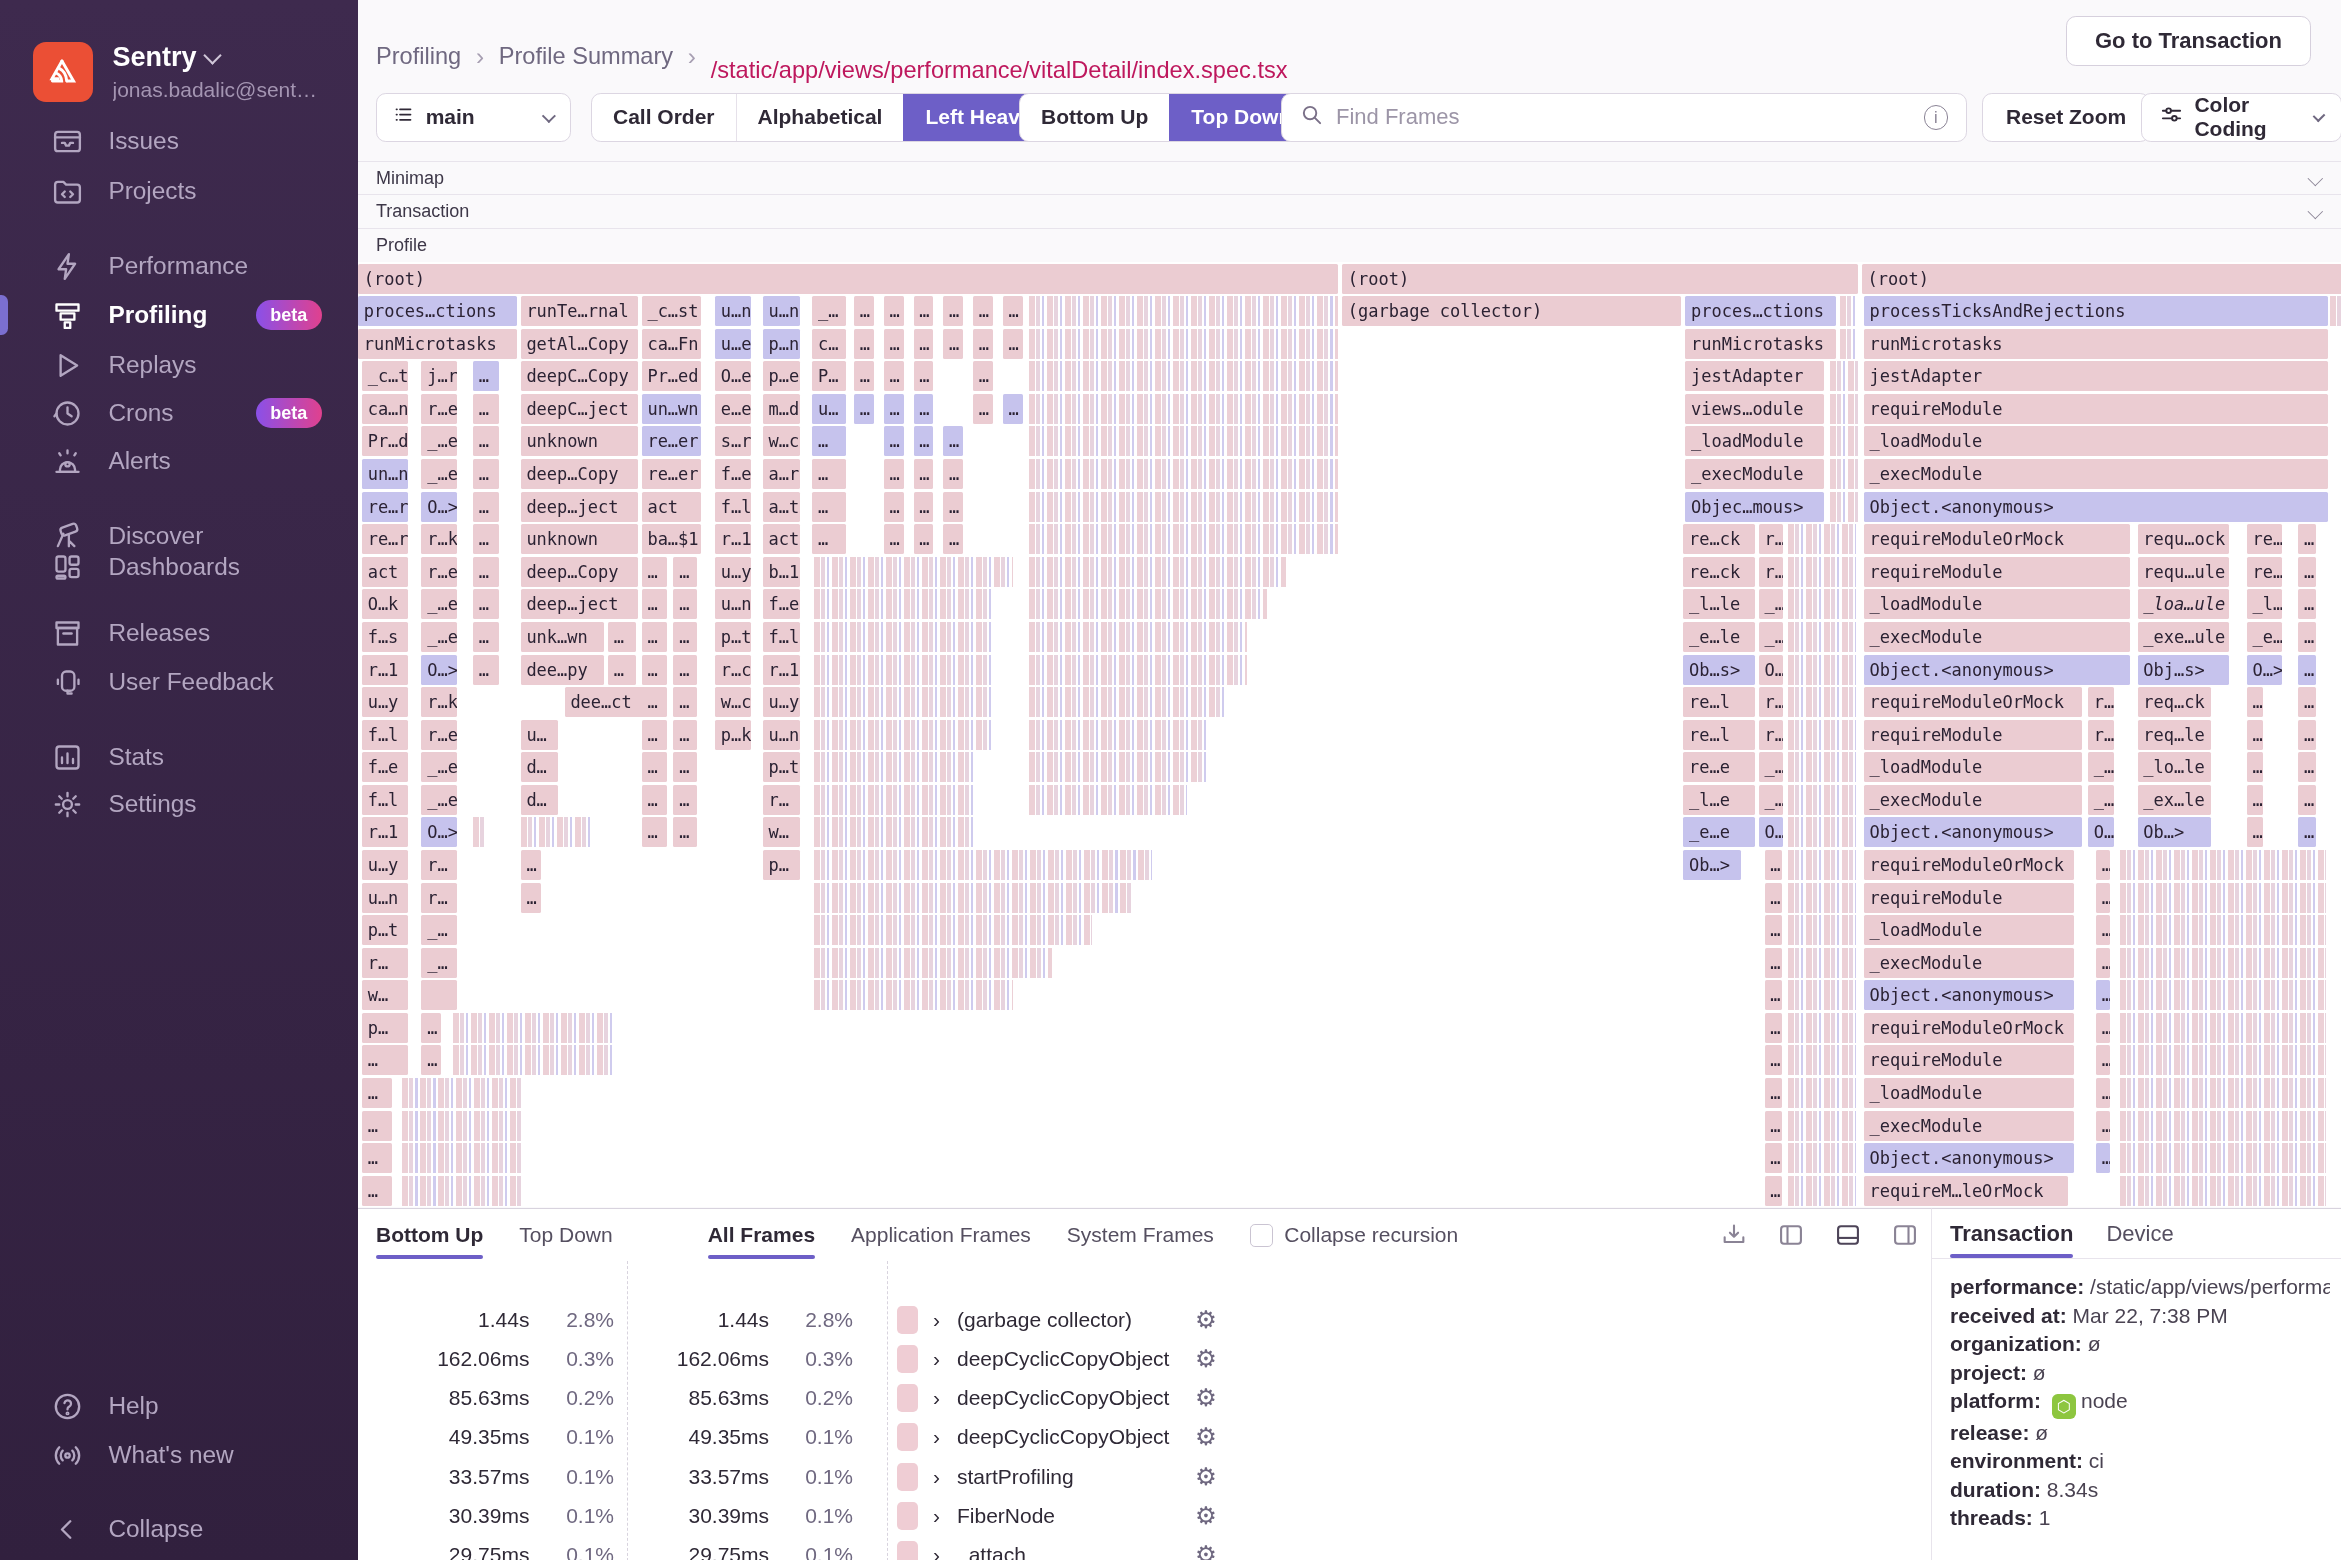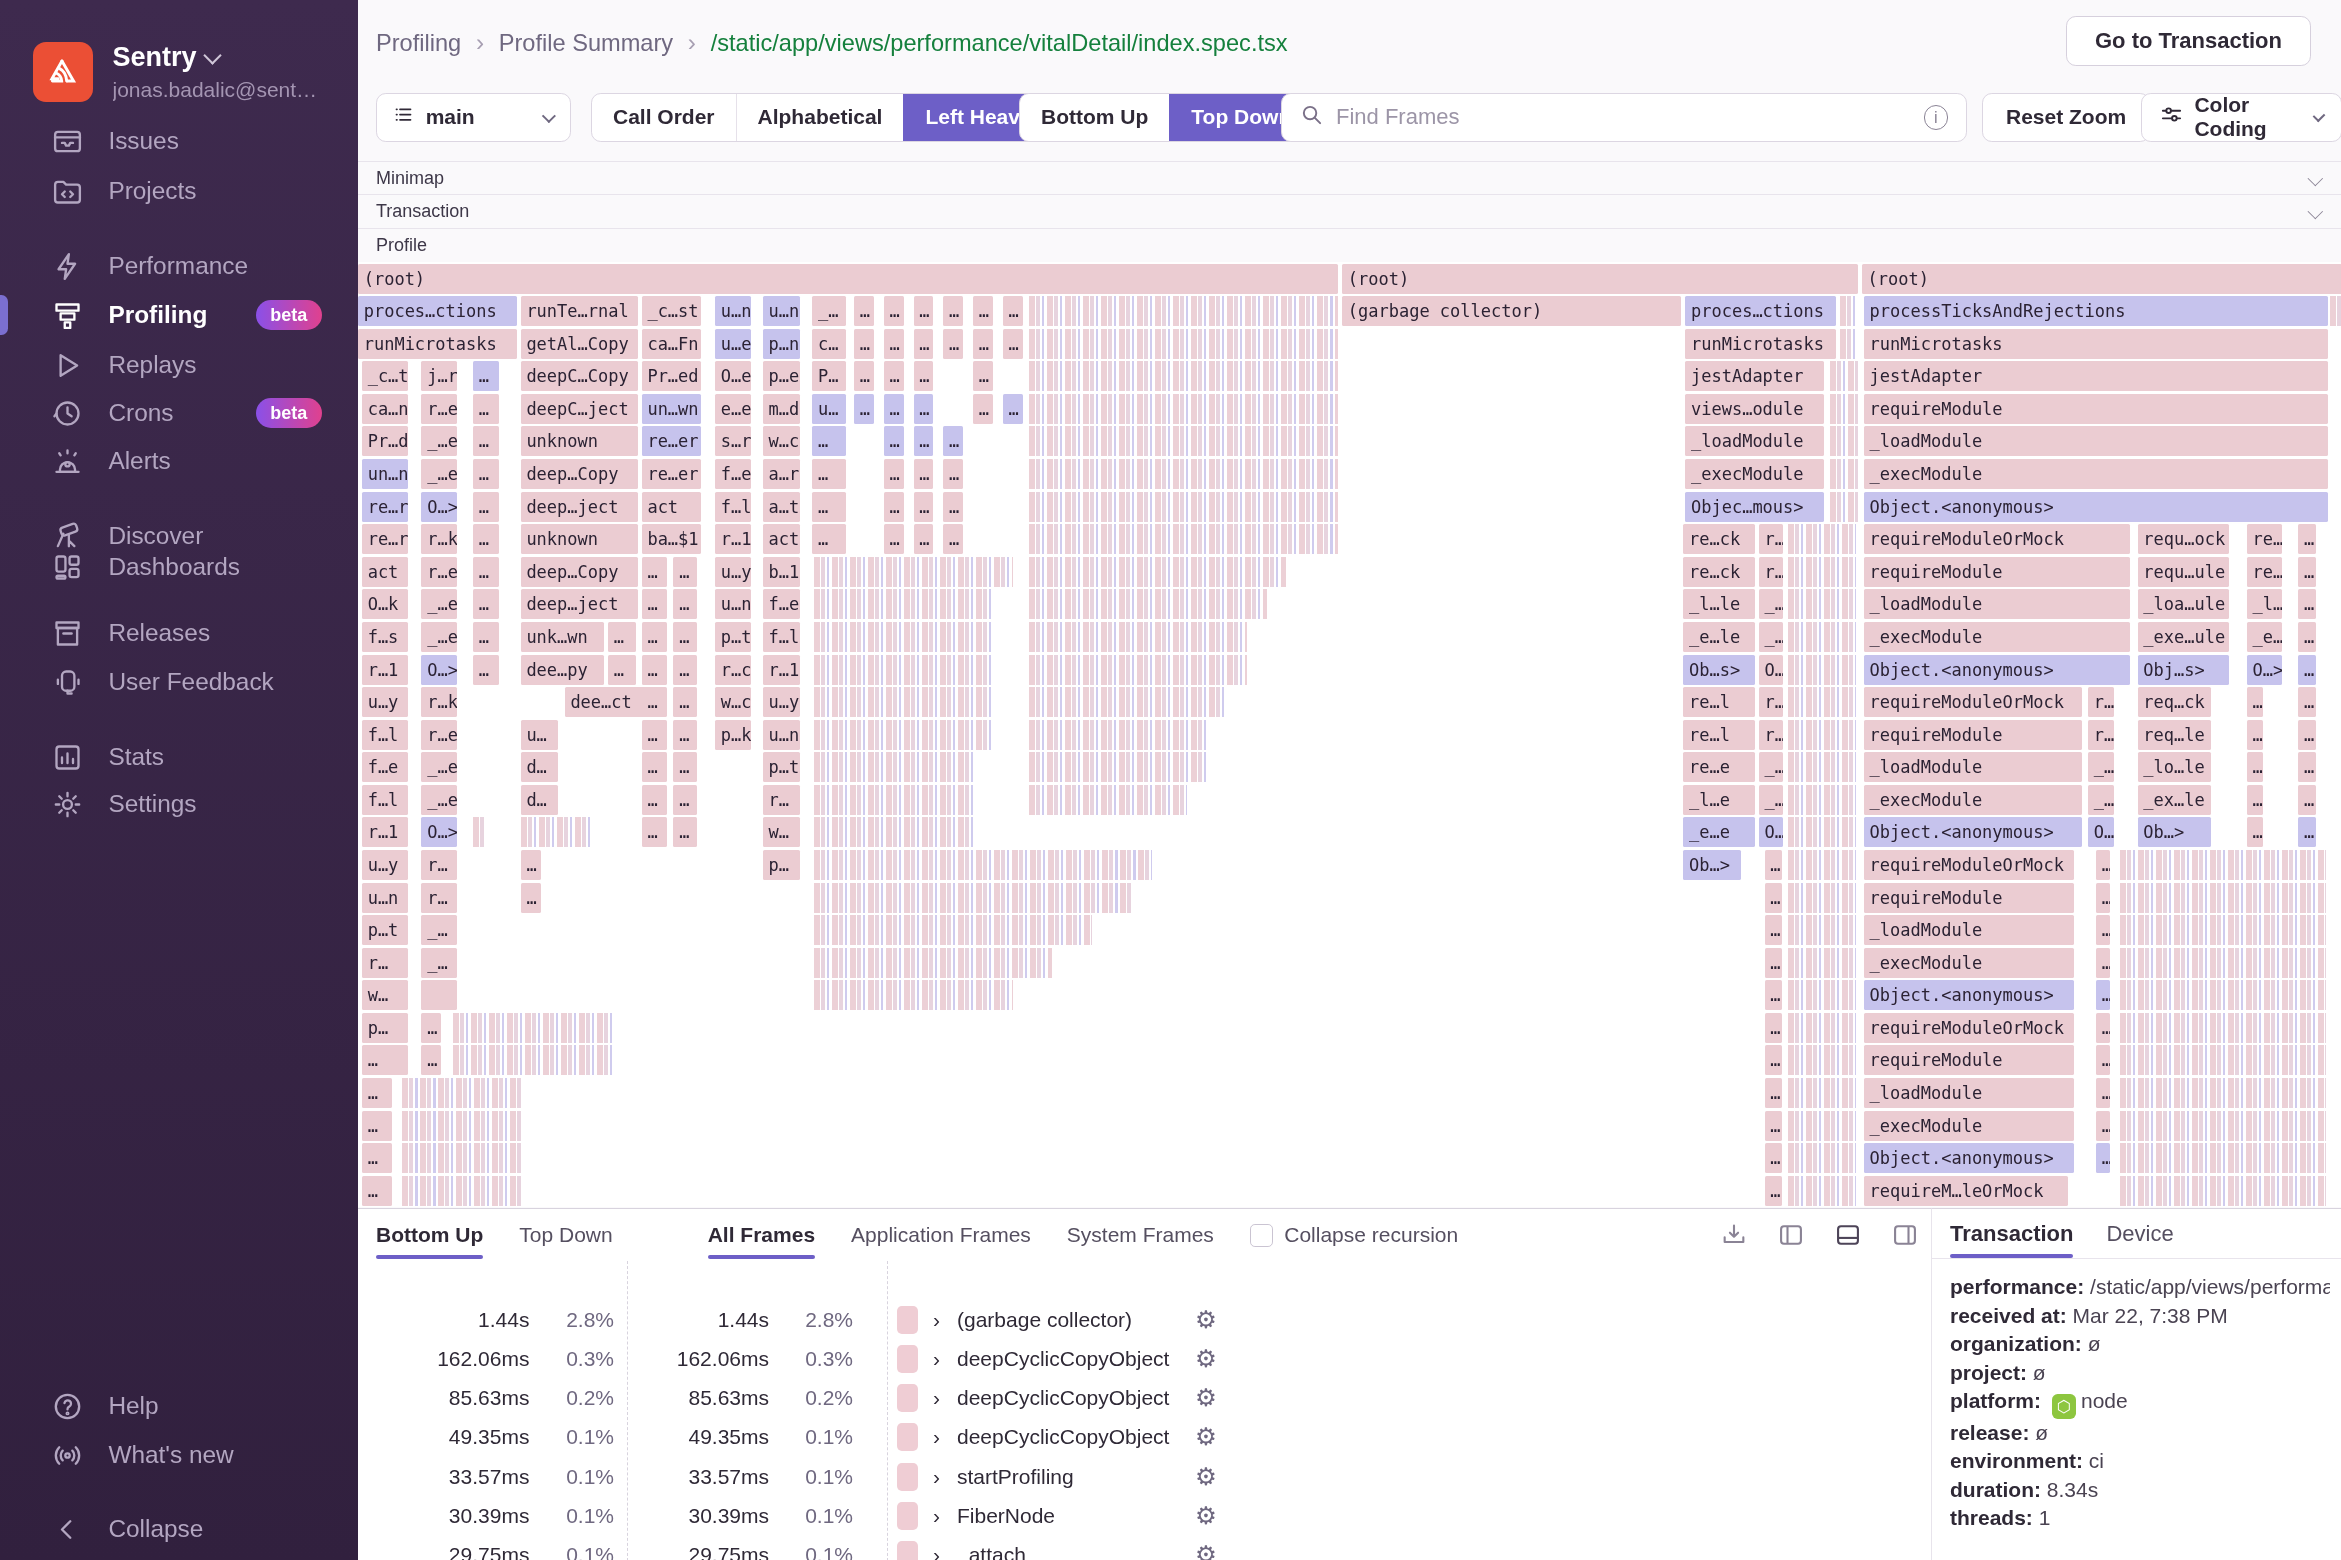--- a/index.html
+++ b/index.html
@@ -28,21 +28,21 @@
   .badge { margin-left:auto; margin-right:36px; font-size:18px; font-weight:600; color:#fff;
     background:linear-gradient(90deg,#8a50e8,#e0418e); border-radius:16.3px; padding:4.1px 14.7px; }
 
   
   .main { position:absolute; left:358px; top:0; width:1984px; height:1560px; background:#faf9fb; }
 
   .topbar { position:absolute; left:0; top:0; width:1984px; height:88px; }
   .crumbs { position:absolute; left:18px; top:29px; font-size:23.6px; display:flex; gap:14.7px; align-items:center; }
   .crumb { color:#6f6880; cursor:pointer; }
   .crumb-sep { color:#a79fb2; font-size:24.4px; }
-  .crumb.current { color:#15803d; cursor:default; }
+  .crumb.current { color:#be185d; cursor:default;margin-top:28px; }
   .go-btn { position:absolute; right:31px; top:16.3px; height:50px; padding:0 28px; background:#fff;
     border:1.6px solid #d6d0dd; border-radius:9.8px; font-size:22px; font-weight:700; color:#2f2936;
     display:flex; align-items:center; cursor:pointer; }
 
   .toolbar { position:absolute; left:0; top:88px; width:1984px; height:73px; }
   .tb { position:absolute; top:4.9px; height:49px; background:#fff; border:1.6px solid #dcd6e2;
     border-radius:9.8px; display:flex; align-items:center; font-size:21px; font-weight:600; color:#2f2936; }
   .thread-dd { left:18px; width:195px; padding:0 16.3px; gap:11.4px; cursor:pointer; }
   .thread-dd .dd-chev { margin-left:auto; }
   .dd-chev { width:9.8px; height:9.8px; border-right:2px solid #6f6880; border-bottom:2px solid #6f6880;
@@ -550,21 +550,21 @@
           <div class="fcell p" style="left: 14.3%; width: 1.3%;">…</div>
           <div class="fcell p" style="left: 15.9%; width: 1.2%;">…</div>
           <div class="fcell p" style="left: 18%; width: 1.8%;">u…n</div>
           <div class="fcell p" style="left: 20.4%; width: 1.9%;">f…e</div>
           <div class="fcell n" style="left: 23%; width: 9%;"></div>
           <div class="fcell n" style="left: 33.8%; width: 12%;"></div>
           <div class="fcell p" style="left: 66.8%; width: 3.6%;">_l…le</div>
           <div class="fcell p" style="left: 70.6%; width: 1.2%;">_…</div>
           <div class="fcell n" style="left: 72.1%; width: 3.4%;"></div>
           <div class="fcell p" style="left: 75.9%; width: 13.4%;">_loadModule</div>
-          <div class="fcell p" style="left: 89.7%; width: 4.6%;">_loa…ule</div>
+          <div class="fcell p" style="left: 89.7%; width: 4.6%; font-style: italic;">_loa…ule</div>
           <div class="fcell p" style="left: 95.2%; width: 1.8%;">_l…e</div>
           <div class="fcell p" style="left: 97.8%; width: 0.9%;">…</div>
         </div>
         <div class="frow" style="top: 360px;">
           <div class="fcell p" style="left: 0.2%; width: 2.3%;">f…s</div>
           <div class="fcell p" style="left: 3.2%; width: 1.8%;">_…e</div>
           <div class="fcell p" style="left: 5.8%; width: 1.3%;">…</div>
           <div class="fcell p" style="left: 8.2%; width: 4.2%;">unk…wn</div>
           <div class="fcell p" style="left: 12.6%; width: 1.4%;">…</div>
           <div class="fcell p" style="left: 14.3%; width: 1.3%;">…</div>

